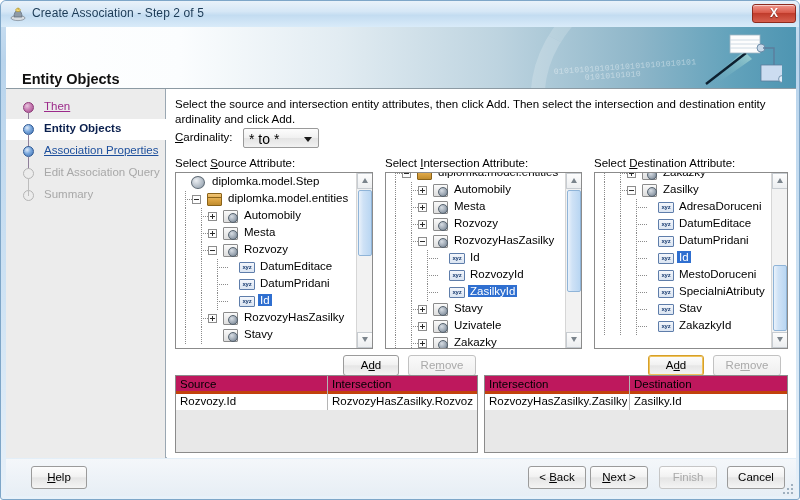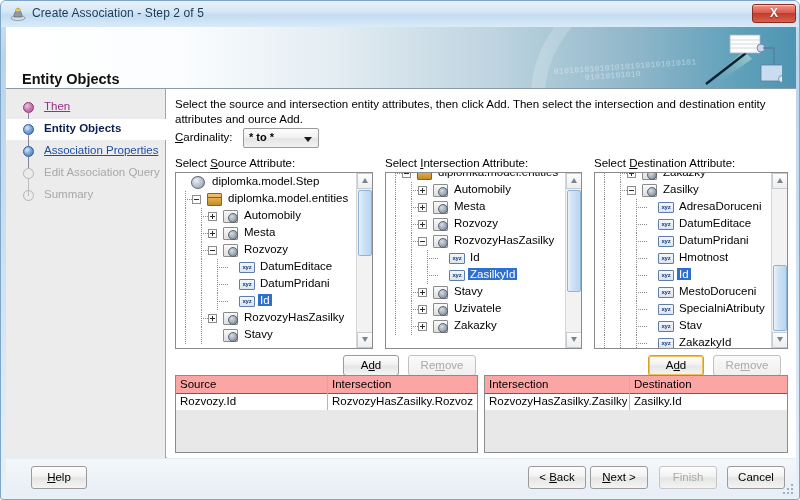--- a/index.html
+++ b/index.html
@@ -155,21 +155,21 @@
   #cardinality-select {
     position: absolute; left: 68px; top: 0;
     width: 76px; height: 20px;
     background: linear-gradient(to bottom, #fdfdfd 0%, #f1f1f1 48%, #e4e4e4 52%, #f2f2f2 100%);
     border: 1px solid #9a9a9a;
     border-radius: 2px;
     cursor: pointer;
   }
   #cardinality-value {
     position: absolute; left: 5px; top: 2px;
-    font-size: 11px; color: #000; font-weight: bold;
+    font-size: 14px; color: #000;
   }
   #cardinality-arrow {
     position: absolute; right: 6px; top: 8px;
     width: 0; height: 0;
     border-left: 4.5px solid transparent;
     border-right: 4.5px solid transparent;
     border-top: 5px solid #1b1b1b;
   }
 
   
@@ -330,22 +330,22 @@
   .tbl {
     position: absolute; top: 286px;
     height: 78px;
     background: #ffffff;
     border: 1px solid #8b8b8b;
     overflow: hidden;
   }
   .tbl .thead {
     position: absolute; left: 0; top: 0;
     width: 100%; height: 18px;
-    background: #fca5a5;
-    border-bottom: 1px solid #c2410c;
+    background: #be185d;
+    border-bottom: 3px solid #c2410c;
   }
   .tbl .th {
     position: absolute; top: 2px;
     font-size: 11.5px; color: #000;
     white-space: nowrap;
   }
   .tbl .vdiv {
     position: absolute; top: 0; width: 1px; height: 100%;
     background: #b5b5b5;
   }
@@ -455,21 +455,21 @@
       </div>
       <div class="step disabled" style="top:74px">
         <span class="connector"></span>
         <span class="dot"></span>
         <span class="lbl">Edit Association Query</span>
       </div>
     </div>
 
     <div id="body-area">
 
-      <div id="instructions">Select the source and intersection entity attributes, then click Add.  Then select the intersection and destination entity attributes and ource Add.</div>
+      <div id="instructions">Select the source and intersection entity attributes, then click Add.  Then select the intersection and destination entity ardinality and click Add.</div>
 
       <div id="cardinality-row">
         <div id="cardinality-label"><u>C</u>ardinality:</div>
         <div id="cardinality-select">
           <span id="cardinality-value">* to *</span>
           <span id="cardinality-arrow"></span>
         </div>
       </div>
 
       <div class="col-label" style="left:8px">Select <u>S</u>ource Attribute:</div>
@@ -605,20 +605,28 @@
               <span class="tname" style="left: 66px;">RozvozyHasZasilky</span>
             </div>
             <div class="trow" style="top: -8px;">
               <span class="dotline-v" style="left: 9px; top: 0px; height: 17px;"></span>
               <span class="dotline-v" style="left: 25px; top: 0px; height: 17px;"></span>
               <span class="dotline-v" style="left: 41px; top: 0px; height: 17px;"></span>
               <span class="dotline-h" style="left: 41px; top: 8px; width: 11px;"></span>
               <span class="ico-xyz" style="left: 63px;">xyz</span>
               <span class="tname" style="left: 82px;">Id</span>
             </div>
+            <div class="trow" style="top: -8px;">
+              <span class="dotline-v" style="left: 9px; top: 0px; height: 17px;"></span>
+              <span class="dotline-v" style="left: 25px; top: 0px; height: 17px;"></span>
+              <span class="dotline-v" style="left: 41px; top: 0px; height: 17px;"></span>
+              <span class="dotline-h" style="left: 41px; top: 8px; width: 11px;"></span>
+              <span class="ico-xyz" style="left: 63px;">xyz</span>
+              <span class="tname" style="left: 82px;">RozvozyId</span>
+            </div>
             <div class="trow sel" style="top: -8px;">
               <span class="dotline-v" style="left: 9px; top: 0px; height: 17px;"></span>
               <span class="dotline-v" style="left: 25px; top: 0px; height: 17px;"></span>
               <span class="dotline-v" style="left: 41px; top: 0px; height: 17px;"></span>
               <span class="dotline-h" style="left: 41px; top: 8px; width: 11px;"></span>
               <span class="ico-xyz" style="left: 63px;">xyz</span>
               <span class="tname" style="left: 82px;">ZasilkyId</span>
             </div>
             <div class="trow" style="top: -8px;">
               <span class="dotline-v" style="left: 9px; top: 0px; height: 17px;"></span>
@@ -690,28 +698,20 @@
               <span class="ico-xyz" style="left: 63px;">xyz</span>
               <span class="tname" style="left: 82px;">DatumEditace</span>
             </div>
             <div class="trow" style="top: -8px;">
               <span class="dotline-v" style="left: 9px; top: 0px; height: 17px;"></span>
               <span class="dotline-v" style="left: 25px; top: 0px; height: 17px;"></span>
               <span class="dotline-v" style="left: 41px; top: 0px; height: 17px;"></span>
               <span class="dotline-h" style="left: 41px; top: 8px; width: 11px;"></span>
               <span class="ico-xyz" style="left: 63px;">xyz</span>
               <span class="tname" style="left: 82px;">DatumPridani</span>
-            </div>
-            <div class="trow" style="top: -8px;">
-              <span class="dotline-v" style="left: 9px; top: 0px; height: 17px;"></span>
-              <span class="dotline-v" style="left: 25px; top: 0px; height: 17px;"></span>
-              <span class="dotline-v" style="left: 41px; top: 0px; height: 17px;"></span>
-              <span class="dotline-h" style="left: 41px; top: 8px; width: 11px;"></span>
-              <span class="ico-xyz" style="left: 63px;">xyz</span>
-              <span class="tname" style="left: 82px;">Hmotnost</span>
             </div>
             <div class="trow sel" style="top: -8px;">
               <span class="dotline-v" style="left: 9px; top: 0px; height: 17px;"></span>
               <span class="dotline-v" style="left: 25px; top: 0px; height: 17px;"></span>
               <span class="dotline-v" style="left: 41px; top: 0px; height: 17px;"></span>
               <span class="dotline-h" style="left: 41px; top: 8px; width: 11px;"></span>
               <span class="ico-xyz" style="left: 63px;">xyz</span>
               <span class="tname" style="left: 82px;">Id</span>
             </div>
             <div class="trow" style="top: -8px;">

